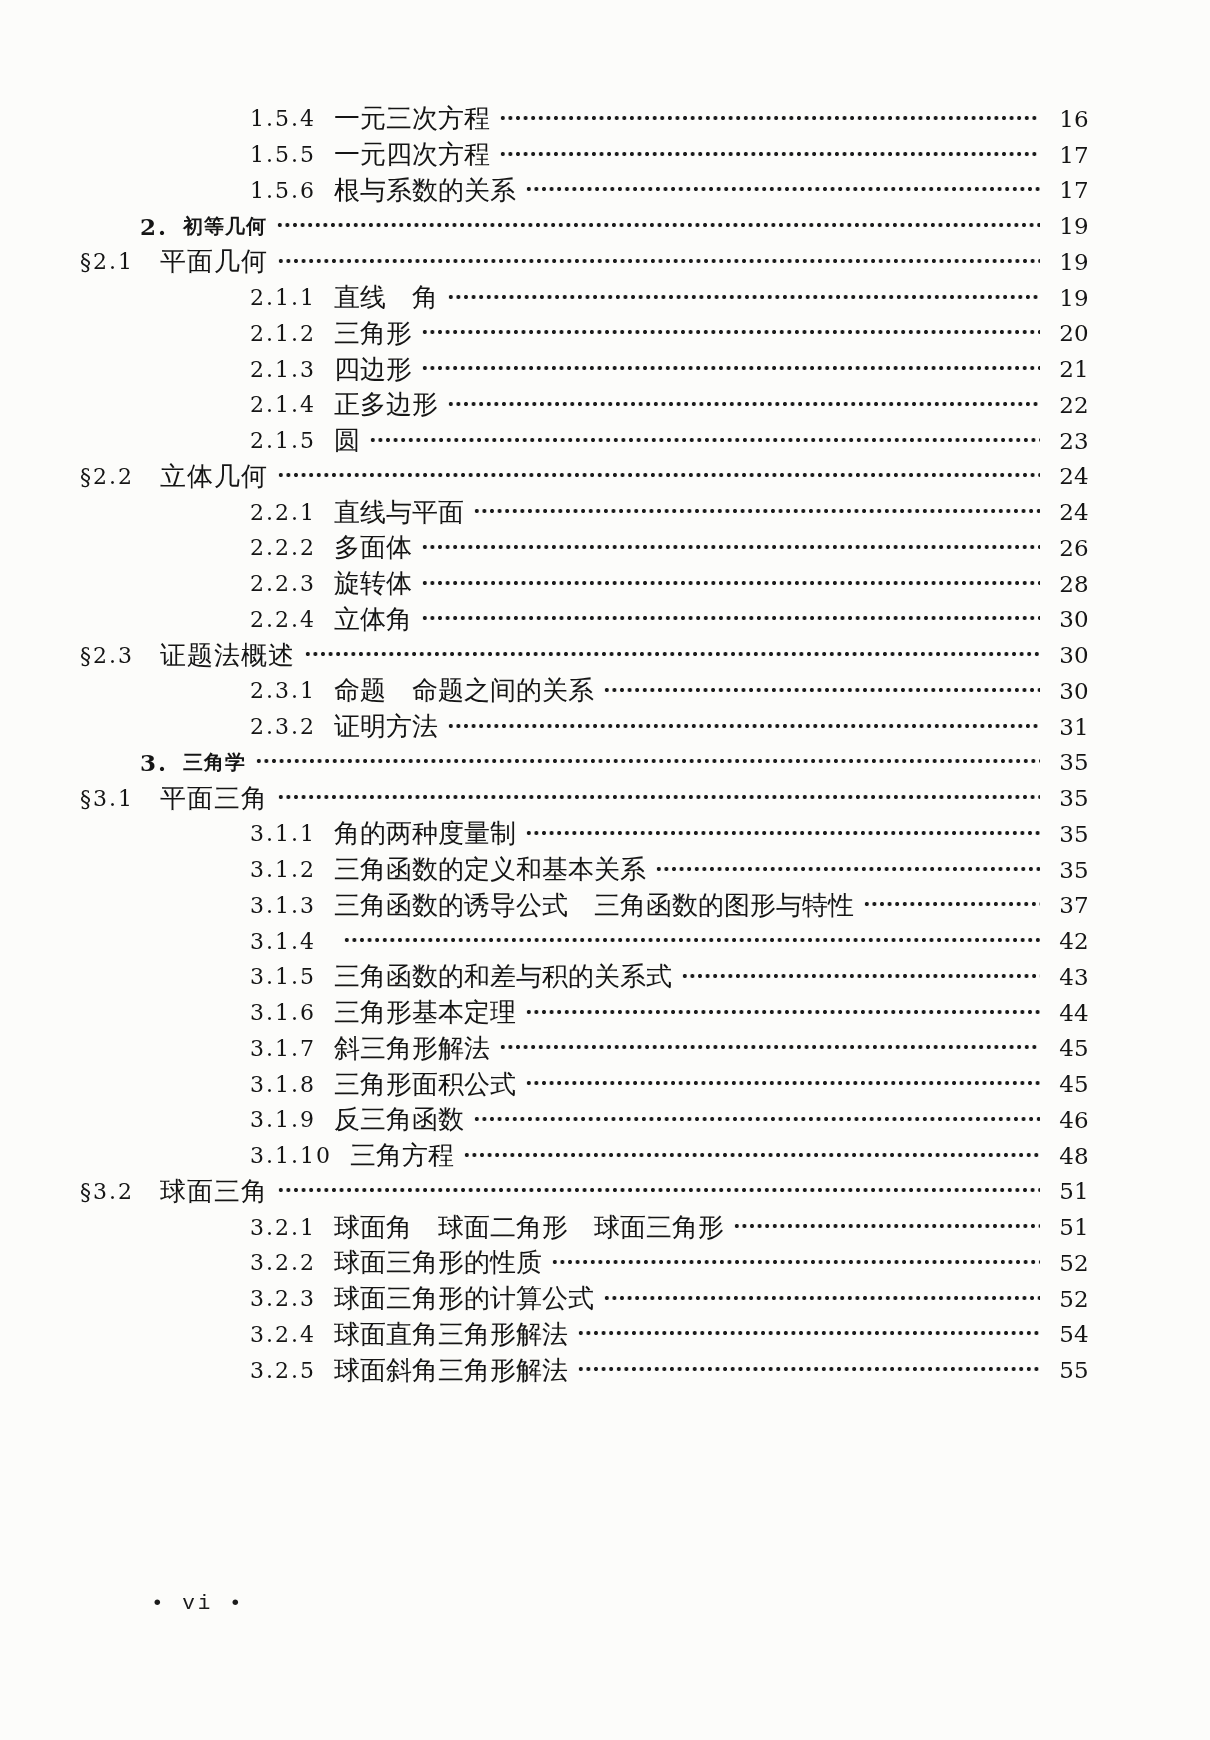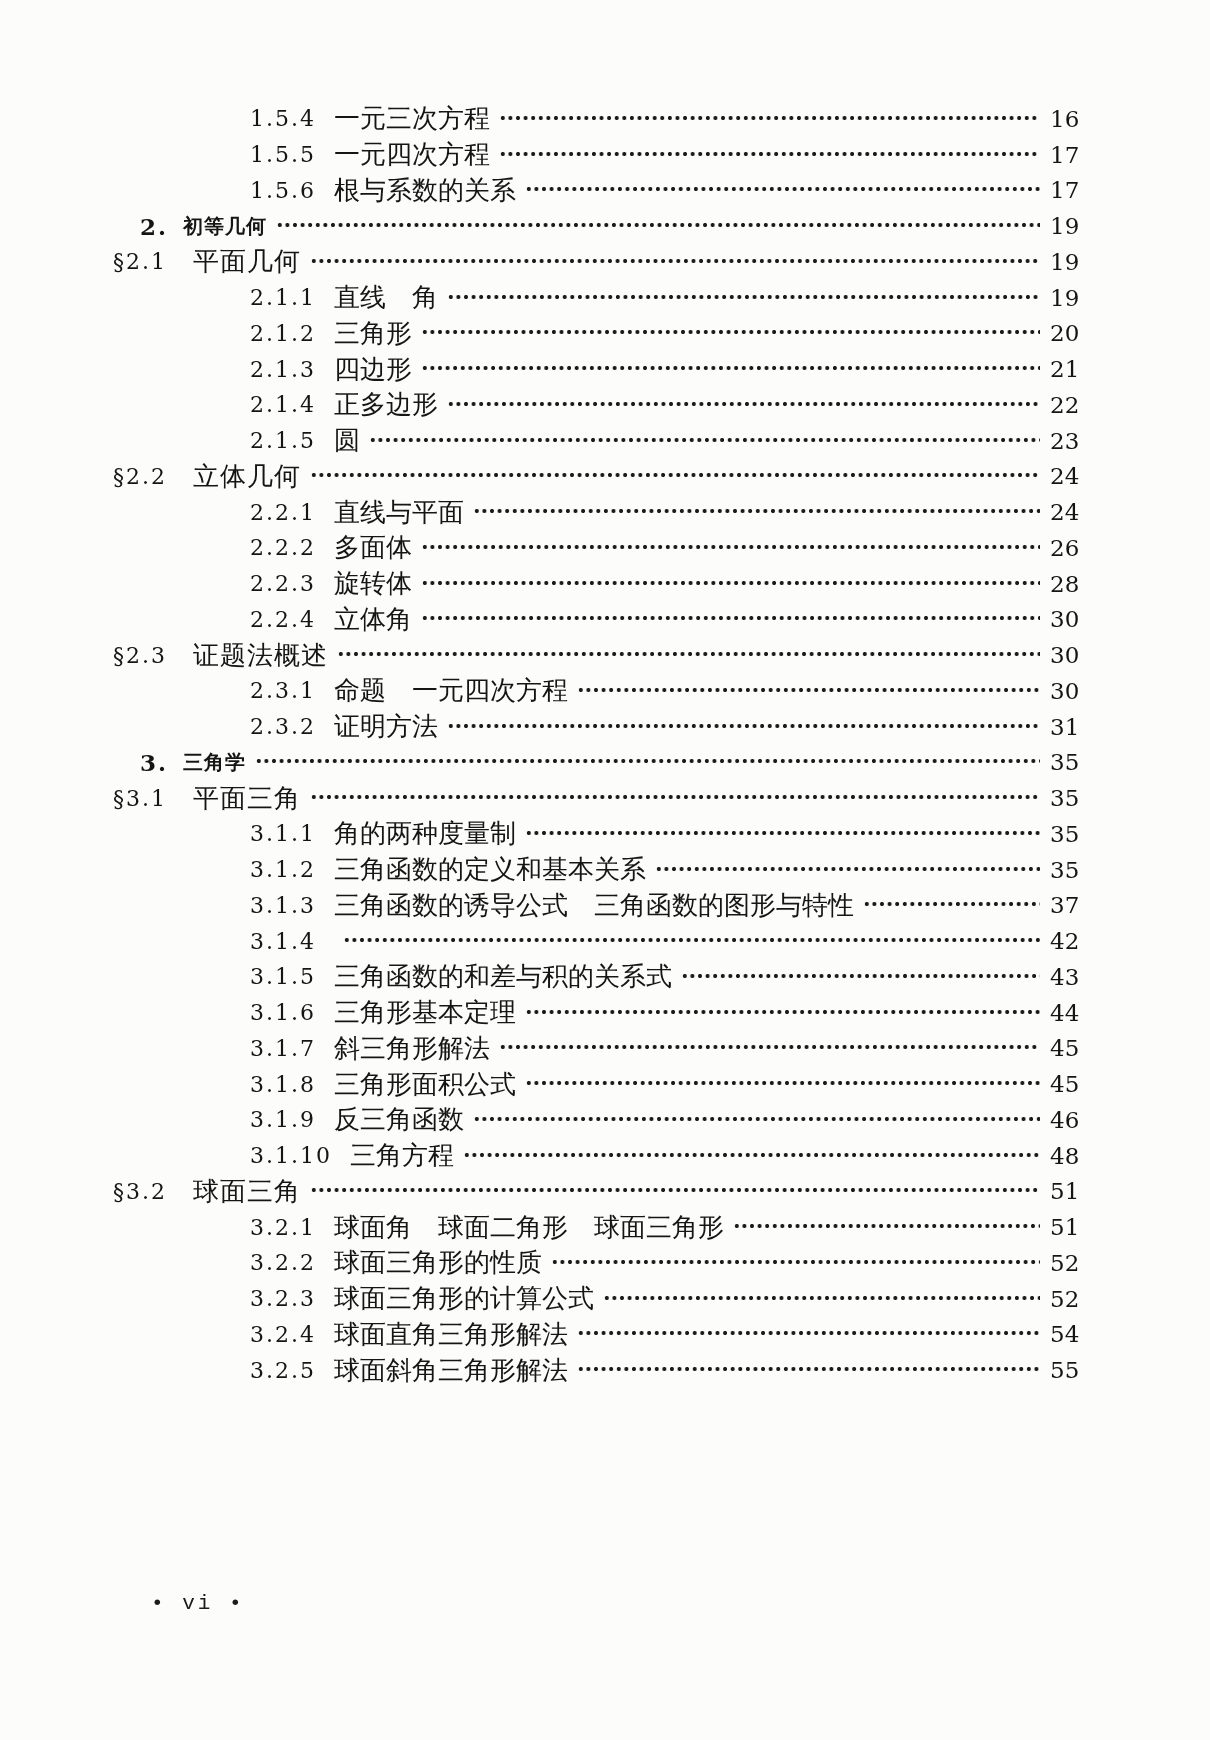--- a/index.html
+++ b/index.html
@@ -36,40 +36,40 @@
   }
   .title {
     font-size: 26px;
     flex: 0 0 auto;
   }
   
   .lv1 { padding-left: 140px; }
   .lv1 .num { font-weight: 700; margin-right: 15px; font-size: 23px; }
   .lv1 .title { font-weight: 700; font-size: 20px; letter-spacing: 1px; }
   
-  .lv2 { padding-left: 113px; }
+  .lv2 { padding-left: 80px; }
   .lv2 .num { margin-right: 26px; }
   .lv2 .title { letter-spacing: 1px; }
   
   .lv3 { padding-left: 250px; }
   .lv3 .num { min-width: 62px; margin-right: 18px; }
   .dots {
     flex: 1 1 auto;
     align-self: stretch;
     margin-left: 9px;
     margin-right: 10px;
     background-image: radial-gradient(circle, #1b1b1b 1.9px, rgba(0,0,0,0) 2.2px);
     background-size: 7.6px 6px;
     background-position: left calc(50% - 1px);
     background-repeat: repeat-x;
   }
   .pg {
     flex: 0 0 auto;
     width: 48px;
-    text-align: left;
+    text-align: center;
     font-family: "DejaVu Serif", "Liberation Serif", serif;
     font-size: 23px;
   }
   .footer {
     position: absolute;
     left: 151px;
     top: 1592px;
     font-family: Liberation Mono, monospace;
     font-size: 21px;
     letter-spacing: 3px;
@@ -172,21 +172,21 @@
     <span class="pg">30</span>
   </div>
       <div class="row lv2">
     <span class="num">§2.3</span>
     <span class="title">证题法概述</span>
     <span class="dots"></span>
     <span class="pg">30</span>
   </div>
       <div class="row lv3">
     <span class="num">2.3.1</span>
-    <span class="title">命题　一元四次方程</span>
+    <span class="title">命题　命题之间的关系</span>
     <span class="dots"></span>
     <span class="pg">30</span>
   </div>
       <div class="row lv3">
     <span class="num">2.3.2</span>
     <span class="title">证明方法</span>
     <span class="dots"></span>
     <span class="pg">31</span>
   </div>
       <div class="row lv1">

